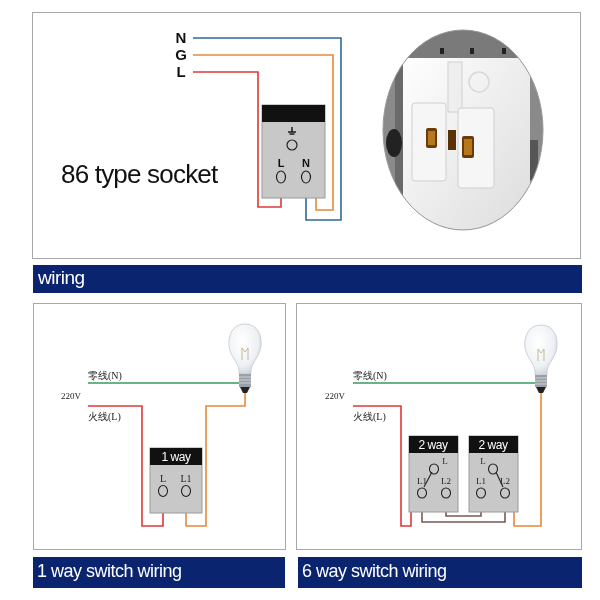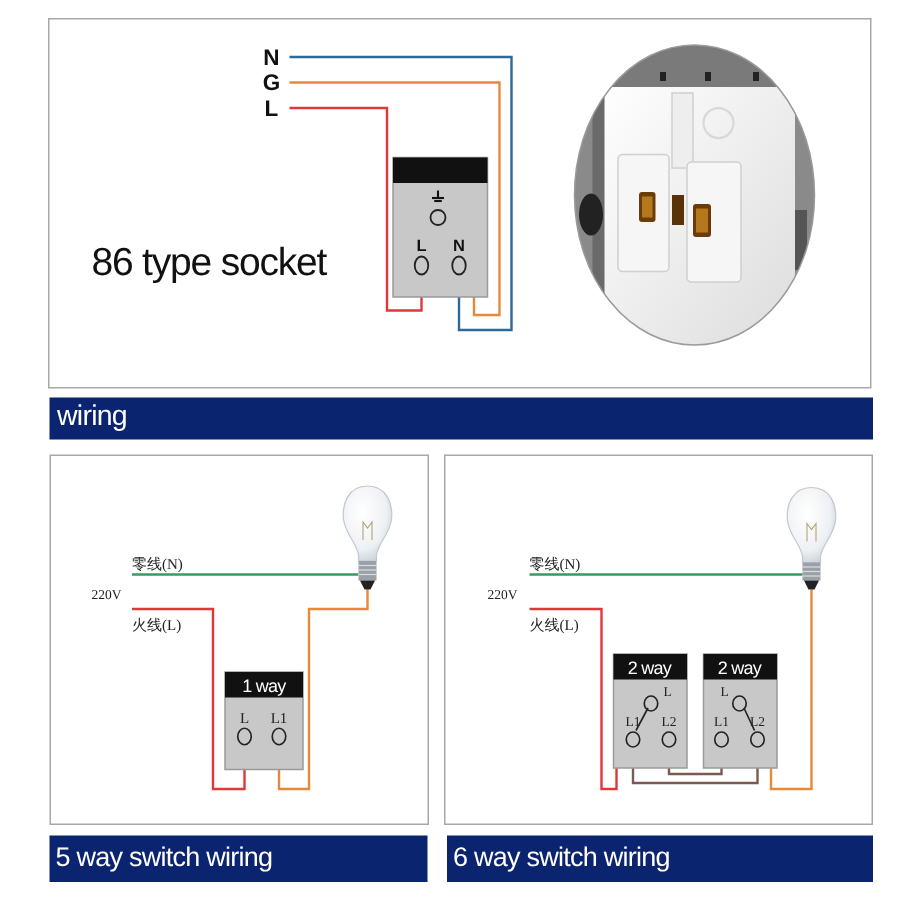--- a/index.html
+++ b/index.html
@@ -171,17 +171,17 @@
     <ellipse cx="481" cy="493" rx="4.5" ry="5" fill="none" stroke="#222" stroke-width="1.1"></ellipse>
     <ellipse cx="505" cy="493" rx="4.5" ry="5" fill="none" stroke="#222" stroke-width="1.1"></ellipse>
 
     <text x="353" y="379" font-size="10" fill="#222" class="serif">零线(N)</text>
     <text x="325" y="399" font-size="9" fill="#222" class="serif">220V</text>
     <text x="353" y="420" font-size="10" fill="#222" class="serif">火线(L)</text>
   </g>
 </svg>
 
 <div class="bar" style="left:33px; top:557px; width:252px; height:31px; padding:0 0 0 4px;">
-  <span style="font-size:18px; line-height:29px;">5 way switch wiring</span>
+  <span style="font-size:18px; line-height:29px;">1 way switch wiring</span>
 </div>
 <div class="bar" style="left:298px; top:557px; width:284px; height:31px; padding:0 0 0 4px;">
   <span style="font-size:18px; line-height:29px;">6 way switch wiring</span>
 </div>
 
 </body></html>

